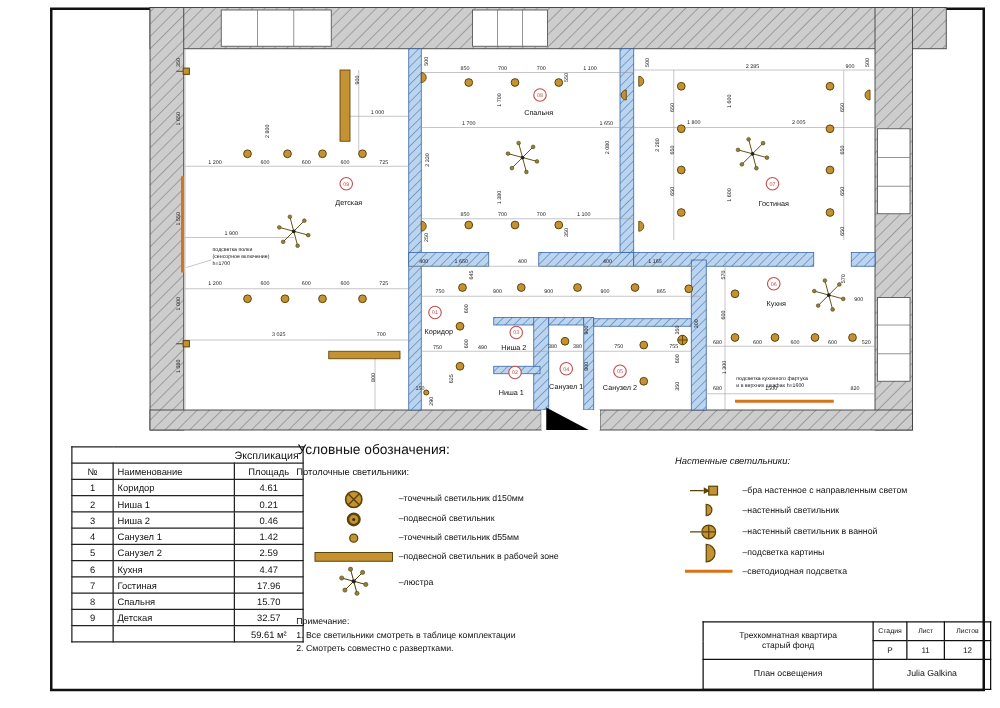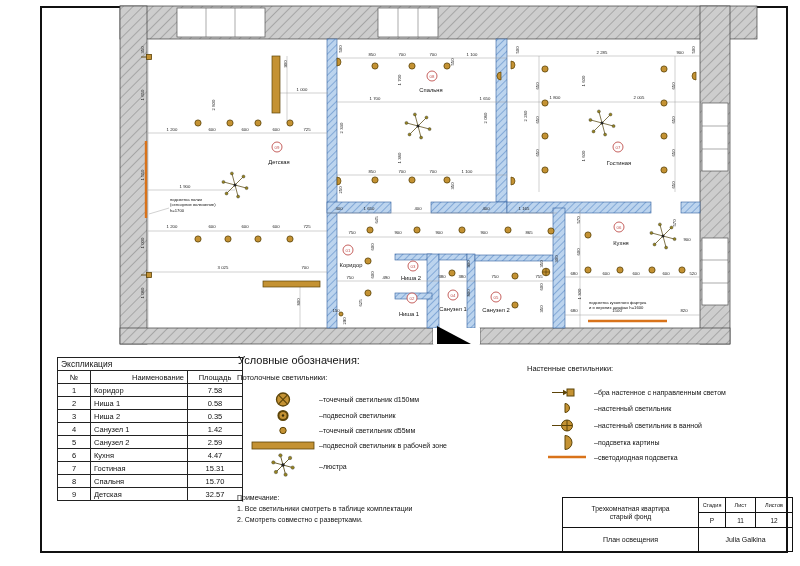--- a/index.html
+++ b/index.html
@@ -16,27 +16,27 @@
   .rlabel{font:5.8px "Liberation Sans",sans-serif;fill:#111;}
   .rnum{font:4.3px "Liberation Sans",sans-serif;fill:#c0504d;}
   .anno{font:4.2px "Liberation Sans",sans-serif;fill:#111;}
   .lamp{fill:#c49233;stroke:#5c4408;stroke-width:.8;}
   
   .expl{position:absolute;left:57px;top:357px;border-collapse:collapse;font-size:7.5px;color:#111;}
   .expl th,.expl td{border:1px solid #222;padding:0 3px;height:12px;font-weight:normal;}
   .expl .c1{width:26px;text-align:center;}
   .expl .c2{width:90px;text-align:left;}
   .expl .c3{width:48px;text-align:center;}
-  .expl-title{font-size:8.5px;text-align:left;height:12px;}
+  .expl-title{font-size:8.5px;text-align:right;height:12px;}
   
   .leg-title{position:absolute;left:238px;top:354px;font-size:11px;color:#111;}
   .leg-sub{position:absolute;left:237px;top:373px;font-size:7.5px;color:#111;}
   .lrow{position:absolute;left:237px;display:flex;align-items:center;font-size:7px;color:#111;}
   .lrow .sym{width:82px;flex:0 0 82px;display:flex;justify-content:center;}
-  .wleg-title{position:absolute;left:527px;top:364px;font-size:7.5px;color:#111;}
+  .wleg-title{position:absolute;left:540px;top:364px;font-size:7.5px;color:#111;font-style:italic;}
   .wrow{position:absolute;left:540px;display:flex;align-items:center;font-size:7px;color:#111;}
   .wrow .sym{width:54px;flex:0 0 54px;display:flex;justify-content:center;}
   .notes{position:absolute;left:237px;top:492px;font-size:7px;color:#111;line-height:11px;}
   
   .tb{position:absolute;left:562px;top:497px;border-collapse:collapse;color:#111;}
   .tb td{border:1px solid #111;text-align:center;vertical-align:middle;padding:0;}
   .tb-proj{width:135px;font-size:6.8px;line-height:8px;}
   .tb-h{font-size:5.5px;height:14px;}
   .tb-v{font-size:6.5px;height:14px;}
   .tb-draw{font-size:7px;height:23px;}
@@ -394,69 +394,74 @@
     </g>
 </svg>
 
 <table class="expl">
   <thead>
     <tr>
         <th colspan="3" class="expl-title">Экспликация</th>
       </tr>
     <tr>
       <th class="c1">№</th>
-      <th class="c2" style="text-align:right">Наименование</th>
+      <th class="c2" style="text-align:left">Наименование</th>
       <th class="c3">Площадь</th>
     </tr>
   </thead>
   <tbody id="expl-body">
       <tr>
         <td class="c1">1</td>
         <td class="c2">Коридор</td>
-        <td class="c3">7.58</td>
+        <td class="c3">4.61</td>
       </tr>
       <tr>
         <td class="c1">2</td>
         <td class="c2">Ниша 1</td>
-        <td class="c3">0.58</td>
+        <td class="c3">0.21</td>
       </tr>
       <tr>
         <td class="c1">3</td>
         <td class="c2">Ниша 2</td>
-        <td class="c3">0.35</td>
+        <td class="c3">0.46</td>
       </tr>
       <tr>
         <td class="c1">4</td>
         <td class="c2">Санузел 1</td>
         <td class="c3">1.42</td>
       </tr>
       <tr>
         <td class="c1">5</td>
         <td class="c2">Санузел 2</td>
         <td class="c3">2.59</td>
       </tr>
       <tr>
         <td class="c1">6</td>
         <td class="c2">Кухня</td>
         <td class="c3">4.47</td>
       </tr>
       <tr>
         <td class="c1">7</td>
         <td class="c2">Гостиная</td>
-        <td class="c3">15.31</td>
+        <td class="c3">17.96</td>
       </tr>
       <tr>
         <td class="c1">8</td>
         <td class="c2">Спальня</td>
         <td class="c3">15.70</td>
       </tr>
       <tr>
         <td class="c1">9</td>
         <td class="c2">Детская</td>
         <td class="c3">32.57</td>
+      </tr>
+      <tr>
+        <td class="c1"></td>
+        <td class="c2"></td>
+        <td class="c3">59.61 м²</td>
       </tr>
     </tbody>
 </table>
 
 <div class="leg-title">Условные обозначения:</div>
 <div class="leg-sub">Потолочные светильники:</div>
 
 <div class="lrow" style="top:391px">
   <span class="sym">
     <svg width="82" height="17">

